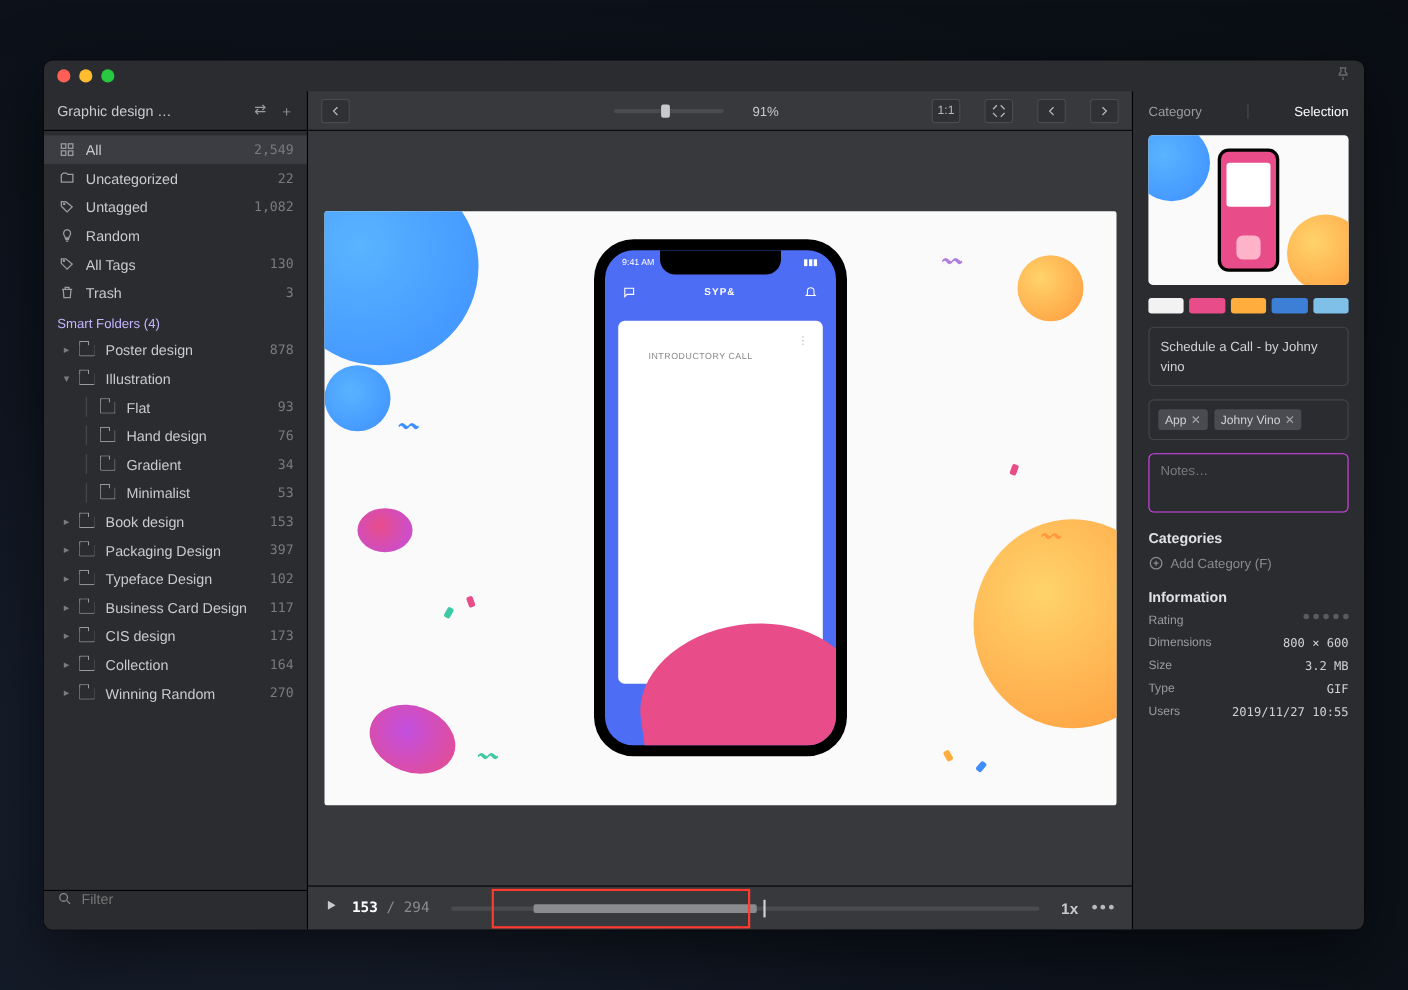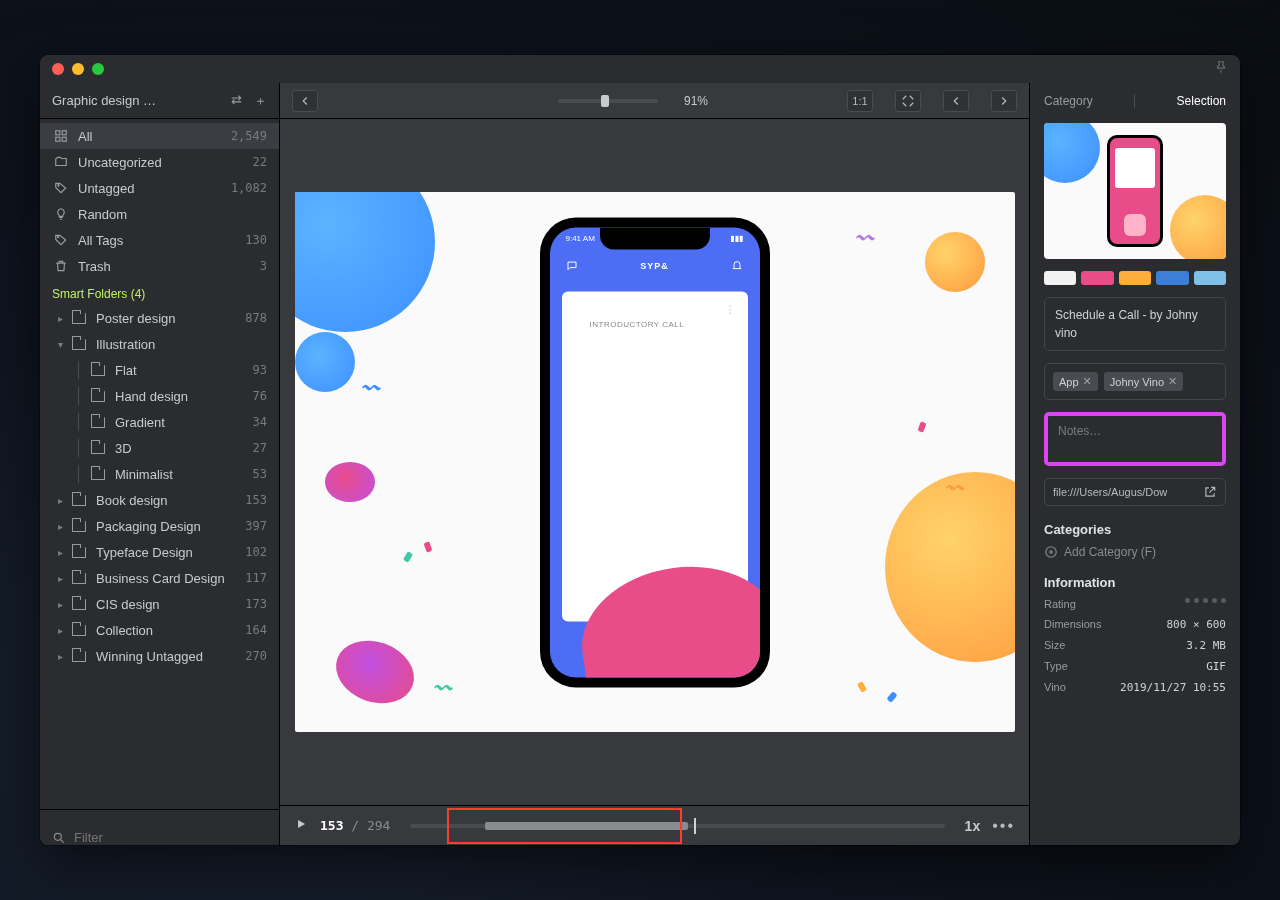--- a/index.html
+++ b/index.html
@@ -43,31 +43,31 @@
 
   .folder-scroll { flex: 1; overflow: auto; padding-top: 4px; }
   .fitem {
     display: flex; align-items: center; padding: 4px 12px 4px 12px;
     color: #c9cacd; font-size: 13px; cursor: pointer; height: 26px;
   }
   .fitem.active { background: #3b3d42; }
   .fitem .ficon { width: 18px; display: flex; align-items: center; justify-content: center; margin-right: 8px; color: #9a9b9e; }
   .fitem .ficon svg { width: 14px; height: 14px; }
   .fitem .count { margin-left: auto; color: #7a7b7e; font-family: ui-monospace, monospace; font-size: 12px; }
-  .fheader { color: #bef264; font-size: 12px; padding: 8px 12px 4px 12px; }
+  .fheader { color: #c4b5fd; font-size: 12px; padding: 8px 12px 4px 12px; }
   .fitem.sub { padding-left: 18px; }
   .fitem.sub2 { padding-left: 38px; }
   .fitem .chev { width: 10px; margin-right: 2px; color: #7a7b7e; font-size: 10px; display: inline-flex; }
   .folder-icon { width: 14px; height: 11px; border-radius: 1px; display: inline-block; position: relative; border:1px solid currentColor; border-top:none; }
   .folder-icon::before { content:""; position:absolute; top:-3px; left:-1px; width:7px; height:3px; border:1px solid currentColor; border-bottom:none; border-radius:1px 1px 0 0;}
   .fc-orange { color:#e0a24a; } .fc-red { color:#e46b6b; } .fc-green { color:#6bc77a; } .fc-blue { color:#5aa6e0; } .fc-purple { color:#b07ce0; } .fc-white { color:#b8b9bc; }
   .tree-line { width:1px; background:#4a4b4e; margin-right:10px; align-self:stretch; }
 
   .sidebar-filter {
-    height: 36px; border-top: 1px solid #000; display: flex; align-items: flex-end;
+    height: 36px; border-top: 1px solid #000; display: flex; align-items: flex-start;
     padding: 0 12px; color: #8a8b8e; font-size: 13px; margin-top: 24px;
   }
   .sidebar-filter svg { width:14px; height:14px; margin-right:8px; }
   .sidebar-filter input { background:transparent; border:none; outline:none; color:#c9cacd; font-size:13px; flex:1; }
 
   
   .center { flex:1; display:flex; flex-direction:column; background:#37393d; border-right:1px solid #000; min-width:0; }
   .topbar { height:36px; border-bottom:1px solid #000; display:flex; align-items:center; padding:0 12px; color:#c9cacd; gap:10px; }
   .tb-btn { width:26px; height:22px; border:1px solid #4a4b4e; border-radius:3px; display:flex; align-items:center; justify-content:center; color:#b8b9bc; cursor:pointer; font-size:11px; background:#2f3135;}
   .tb-slider { width:100px; height:4px; background:#4a4b4e; border-radius:2px; position:relative; margin-left:auto; }
@@ -129,21 +129,21 @@
   .thumb-box .tb1 { position:absolute; width:70px; height:70px; background:radial-gradient(circle at 40% 40%,#5ab4ff,#3d8fff); border-radius:50%; top:-10px; left:-14px;}
   .thumb-box .tb2 { position:absolute; width:70px; height:70px; background:radial-gradient(circle at 35% 35%,#ffd36a,#ff9a3d); border-radius:50%; bottom:-6px; right:-14px;}
 
   .swatches { display:flex; gap:5px; margin-top:12px; }
   .swatches div { flex:1; height:14px; border-radius:3px; cursor:pointer; }
 
   .field-box { border:1px solid #444549; border-radius:5px; padding:8px 10px; margin-top:12px; color:#d0d1d3; line-height:1.5; }
   .tags-box { border:1px solid #444549; border-radius:5px; padding:8px; margin-top:12px; display:flex; flex-wrap:wrap; gap:6px;}
   .tag { background:#4a4b50; color:#d0d1d3; padding:3px 6px; border-radius:3px; font-size:11px; display:flex; align-items:center; gap:4px;}
   .tag .x { color:#a0a1a4; cursor:pointer; }
-  .notes-box { border:4px solid #d946ef; border-radius:5px; padding:8px 10px; margin-top:12px; min-height:54px; color:#7a7b7e;}
+  .notes-box { border:1px solid #d946ef; border-radius:5px; padding:8px 10px; margin-top:12px; min-height:54px; color:#7a7b7e;}
   .url-box { border:1px solid #444549; border-radius:5px; padding:6px 8px; margin-top:12px; display:flex; align-items:center; color:#b8b9bc; font-size:11px; white-space:nowrap; overflow:hidden;}
   .url-box svg { width:14px; height:14px; margin-left:auto; flex-shrink:0; }
 
   .section-h { color:#e0e1e3; font-weight:600; margin-top:16px; font-size:13px;}
   .add-cat { color:#8a8b8e; margin-top:8px; display:flex; align-items:center; gap:6px; cursor:pointer;}
   .info-row { display:flex; justify-content:space-between; margin-top:8px; color:#9a9b9e; font-size:11px;}
   .info-row .v { color:#d0d1d3; font-family:ui-monospace,monospace; }
   .rating-dots { display:flex; gap:4px; }
   .rating-dots span { width:5px; height:5px; border-radius:50%; background:#5a5b5e; }
 
@@ -278,28 +278,20 @@
               <span class="folder-icon"></span>
             </span>
           <span>Gradient</span>
           <span class="count">34</span>
         </div>
         <div class="fitem sub2">
           <span class="tree-line"></span>
           <span class="ficon fc-orange">
               <span class="folder-icon"></span>
             </span>
-          <span>3D</span>
-          <span class="count">27</span>
-        </div>
-        <div class="fitem sub2">
-          <span class="tree-line"></span>
-          <span class="ficon fc-orange">
-              <span class="folder-icon"></span>
-            </span>
           <span>Minimalist</span>
           <span class="count">53</span>
         </div>
 
         <div class="fitem sub">
           <span class="chev">▸</span>
           <span class="ficon fc-orange">
               <span class="folder-icon"></span>
             </span>
           <span>Book design</span>
@@ -343,21 +335,21 @@
               <span class="folder-icon"></span>
             </span>
           <span>Collection</span>
           <span class="count">164</span>
         </div>
         <div class="fitem sub">
           <span class="chev">▸</span>
           <span class="ficon fc-white">
               <span class="folder-icon"></span>
             </span>
-          <span>Winning Untagged</span>
+          <span>Winning Random</span>
           <span class="count">270</span>
         </div>
       </div>
 
       <div class="sidebar-filter">
         <svg viewBox="0 0 24 24" fill="none" stroke="currentColor" stroke-width="2">
             <circle cx="10" cy="10" r="6"></circle>
             <path d="M20 20l-5-5"></path>
           </svg>
         <input placeholder="Filter" style="">
@@ -493,26 +485,20 @@
             <span class="x">✕</span>
           </span>
         <span class="tag">
             <span>Johny Vino</span>
             <span class="x">✕</span>
           </span>
       </div>
 
       <div class="notes-box">Notes…</div>
 
-      <div class="url-box">
-        <span style="overflow:hidden;text-overflow:clip;">file:///Users/Augus/Dow</span>
-        <svg viewBox="0 0 24 24" fill="none" stroke="currentColor" stroke-width="2">
-            <path d="M14 4h6v6M20 4l-9 9M19 14v5H5V5h5"></path>
-          </svg>
-      </div>
 
       <div class="section-h">Categories</div>
       <div class="add-cat">
         <svg class="ic" viewBox="0 0 24 24" fill="none" stroke="currentColor" stroke-width="2">
             <circle cx="12" cy="12" r="9"></circle>
             <path d="M12 8v8M8 12h8"></path>
           </svg>
         <span>Add Category (F)</span>
       </div>
 
@@ -533,18 +519,18 @@
         </div>
       <div class="info-row">
           <span>Size</span>
           <span class="v">3.2 MB</span>
         </div>
       <div class="info-row">
           <span>Type</span>
           <span class="v">GIF</span>
         </div>
       <div class="info-row">
-          <span>Vino</span>
+          <span>Users</span>
           <span class="v">2019/11/27 10:55</span>
         </div>
     </div>
   </div>
 </div>
 
 </body></html>

